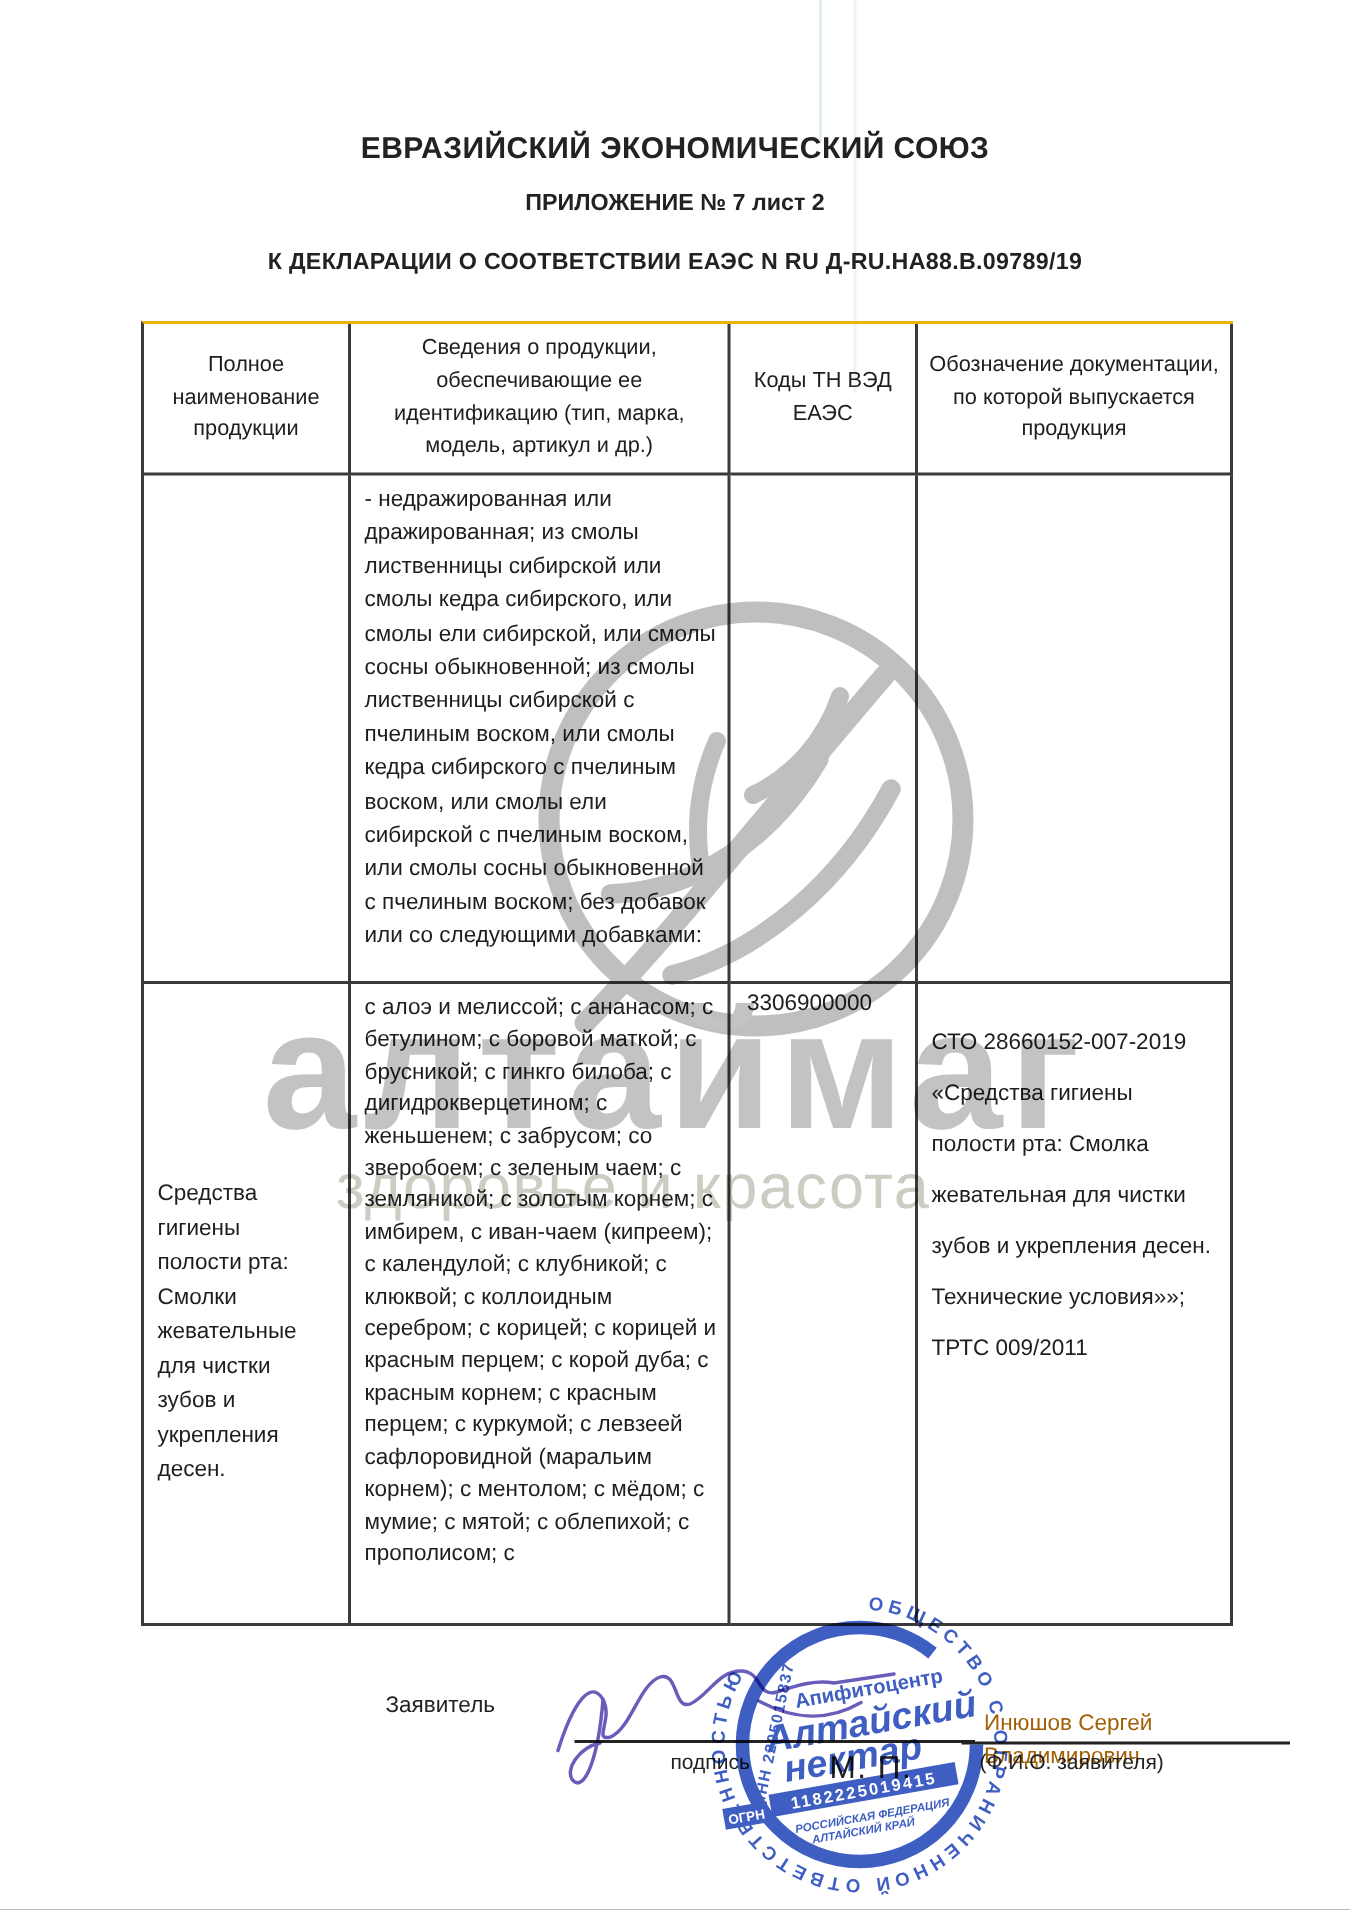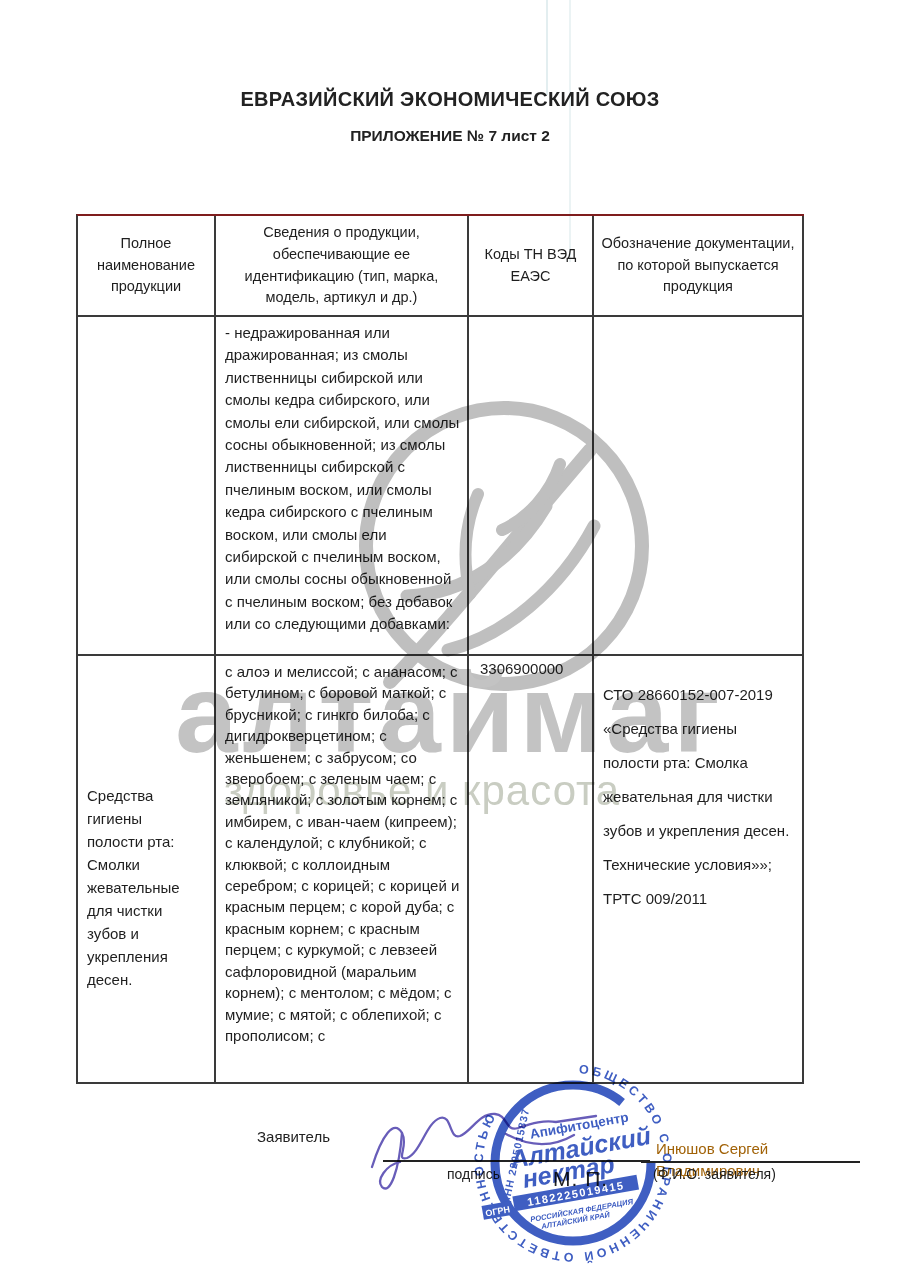--- a/index.html
+++ b/index.html
@@ -21,25 +21,25 @@
   .t2{top:127px;font-size:15.5px;}
   .t3{top:166px;font-size:15.5px;letter-spacing:.2px;}
 
   
   .scanline{position:absolute;width:2px;background:#e3eef0;}
   .sl1{left:546px;top:0;height:95px;}
   .sl2{left:569px;top:0;height:262px;opacity:.7;}
 
   
   .decl-table{
-    position:absolute;left:76px;top:214px;
+    position:absolute;left:94px;top:214px;
     display:grid;
     grid-template-columns:138px 253px 125px 210px;
     grid-template-rows:101px 339px 428px;
-    border-top:2px solid #7f1d1d;
+    border-top:2px solid #eab308;
     border-left:2px solid #3a3a3a;
   }
   .cell{
     border-right:2px solid #3a3a3a;
     border-bottom:2px solid #3a3a3a;
     box-sizing:border-box;
     font-size:15px;
     overflow:hidden;
   }
   .cell.hdr{
@@ -93,20 +93,21 @@
 </head>
 <body>
 
 <div class="page">
 
   <div class="scanline sl1"></div>
   <div class="scanline sl2"></div>
 
   <div class="doc-title t1">ЕВРАЗИЙСКИЙ ЭКОНОМИЧЕСКИЙ СОЮЗ</div>
   <div class="doc-title t2">ПРИЛОЖЕНИЕ № 7 лист 2</div>
+  <div class="doc-title t3">К ДЕКЛАРАЦИИ О СООТВЕТСТВИИ ЕАЭС N RU Д-RU.НА88.В.09789/19</div>
 
   <div class="decl-table">
     <div class="cell hdr">Полное наименование продукции</div>
     <div class="cell hdr">Сведения о продукции, обеспечивающие ее идентификацию (тип, марка, модель, артикул и др.)</div>
     <div class="cell hdr">Коды ТН ВЭД ЕАЭС</div>
     <div class="cell hdr">Обозначение документации, по которой выпускается продукция</div>
 
     <div class="cell"></div>
     <div class="cell body">- недражированная или дражированная; из смолы лиственницы сибирской или смолы кедра сибирского, или смолы ели сибирской, или смолы сосны обыкновенной; из смолы лиственницы сибирской с пчелиным воском, или смолы кедра сибирского с пчелиным воском, или смолы ели сибирской с пчелиным воском, или смолы сосны обыкновенной с пчелиным воском; без добавок или со следующими добавками:</div>
     <div class="cell"></div>

